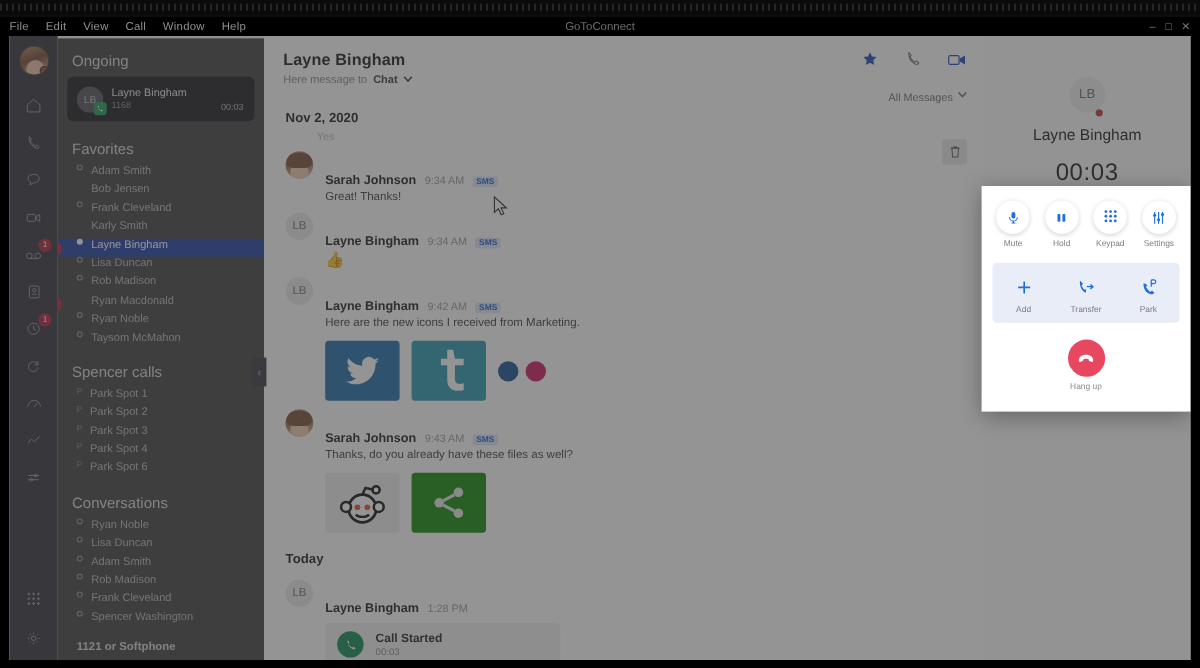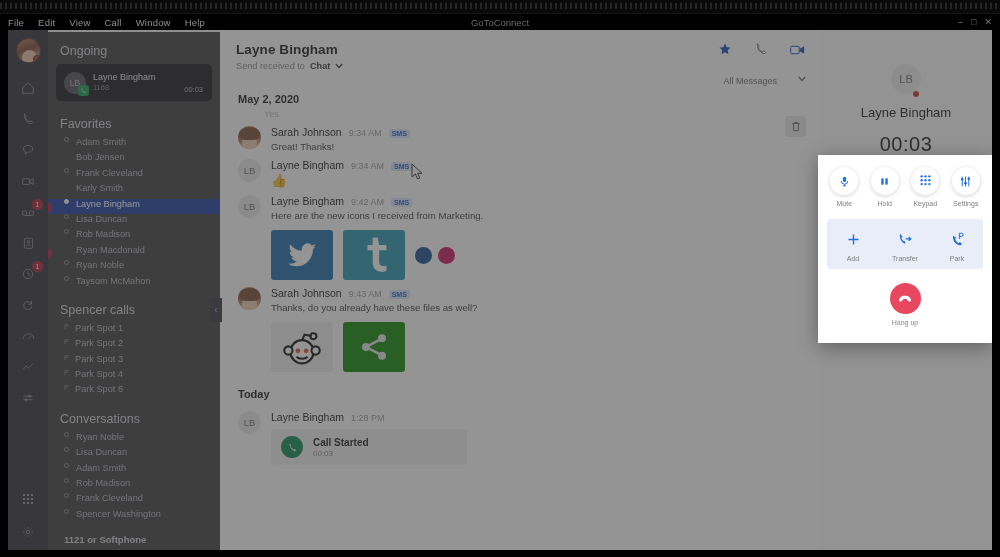--- a/index.html
+++ b/index.html
@@ -144,21 +144,21 @@
     position:absolute; left:212px; top:0; width:600px; height:520px; background:#fff; z-index:3;
   }
   .chat-head { padding: 12px 16px 6px 16px; position:relative;}
   .chat-head .title { font-size:13.5px; color:#1b1b1b; font-weight:bold; letter-spacing:.1px;}
   .chat-head .sub { font-size:9.2px; color:#8a8a8a; margin-top:4px; display:flex; align-items:center; gap:5px;}
   .chat-head .sub .chipv { color:#3a3a3a; font-weight:bold; }
   .head-actions { position:absolute; right:14px; top:12px; display:flex; gap:22px; align-items:center;}
   .head-actions .ha { cursor:pointer; }
   .allmsg {
     position:absolute; right:14px; top:46px; font-size:9px; color:#6d6d6d; cursor:pointer;
-    display:flex; align-items:flex-start; gap:21px;
+    display:flex; align-items:flex-start; gap:4px;
   }
   .datehdr { font-size:11px; font-weight:bold; color:#1b1b1b; padding: 16px 0 4px 18px;}
   .msg { display:flex; padding: 7px 16px 0 18px; position:relative;}
   .msg .ava {
     width:23px; height:23px; border-radius:50%; flex:0 0 auto; margin-right:10px; overflow:hidden;
     position:relative;
   }
   .msg .ava.photo { background: linear-gradient(170deg,#cf9b78 0%,#8d5d42 40%,#e6c2a5 100%); }
   .msg .ava.photo::after{
     content:""; position:absolute; left:4px; top:9px; width:15px; height:16px;
@@ -166,21 +166,21 @@
   }
   .msg .ava.photo::before{
     content:""; position:absolute; left:1px; top:1px; width:21px; height:13px;
     border-radius:50% 50% 30% 30%; background:#7d4e33; z-index:2;
   }
   .msg .ava.ini {
     background:#ececec; color:#6f6f6f; font-size:9.5px; display:flex; align-items:center; justify-content:center;
   }
   .msg .body { flex:1 1 auto; min-width:0;}
   .msg .mh { display:flex; align-items:baseline; gap:7px;}
-  .msg .mh .nm { font-size:10.5px; font-weight:normal; color:#1b1b1b;}
+  .msg .mh .nm { font-size:10.5px; font-weight:bold; color:#1b1b1b;margin-top:18px;}
   .msg .mh .tm { font-size:9px; color:#9a9a9a;}
   .msg .mh .sms {
     font-size:7px; color:#1f5fd0; font-weight:bold; background:#dde7f9; border-radius:2px; padding:1px 3px;
   }
   .msg .tx { font-size:9.6px; color:#3c3c3c; margin-top:3px;}
   .msg .emoji { font-size:13px; margin-top:2px;}
   .attach-row { display:flex; gap:10px; margin-top:9px; align-items:center;}
   .att { width:62px; height:50px; border-radius:3px; display:flex; align-items:center; justify-content:center;}
   .att.tw1 { background:#1f6ea8; }
   .att.tw2 { background:#2a9ab0; }
@@ -480,21 +480,21 @@
 
       <div class="lpanel-footer">1121 or Softphone</div>
     </div>
 
     <div class="collapse-tab">‹</div>
 
     <div class="main">
       <div class="chat-head">
         <div class="title">Layne Bingham</div>
         <div class="sub">
-          <span>Send received to</span>
+          <span>Here message to</span>
           <span class="chipv">Chat</span>
           <span>
             <svg width="8" height="6" viewBox="0 0 10 7">
                 <path d="M1 1 L5 5.4 L9 1" stroke="#3a3a3a" stroke-width="1.6" fill="none"></path>
               </svg>
           </span>
         </div>
         <div class="head-actions">
           <span class="ha">
             <svg width="14" height="14" viewBox="0 0 24 24">
@@ -514,21 +514,21 @@
           </span>
         </div>
         <div class="allmsg">
           <span>All Messages</span>
           <svg width="8" height="6" viewBox="0 0 10 7">
               <path d="M1 1 L5 5.4 L9 1" stroke="#6d6d6d" stroke-width="1.6" fill="none"></path>
             </svg>
         </div>
       </div>
 
-      <div class="datehdr">May 2, 2020</div>
+      <div class="datehdr">Nov 2, 2020</div>
 
       <div style="font-size:9px;color:#bdbdbd;padding-left:44px;">Yes</div>
 
       <div class="trash-btn">
         <svg width="10" height="11" viewBox="0 0 16 18">
             <path d="M2 4 H14 M6 4 V2.4 H10 V4 M3.5 4 L4.4 16 H11.6 L12.5 4" fill="none" stroke="#5a5a5a" stroke-width="1.4"></path>
           </svg>
       </div>
 
       <div class="msg">

